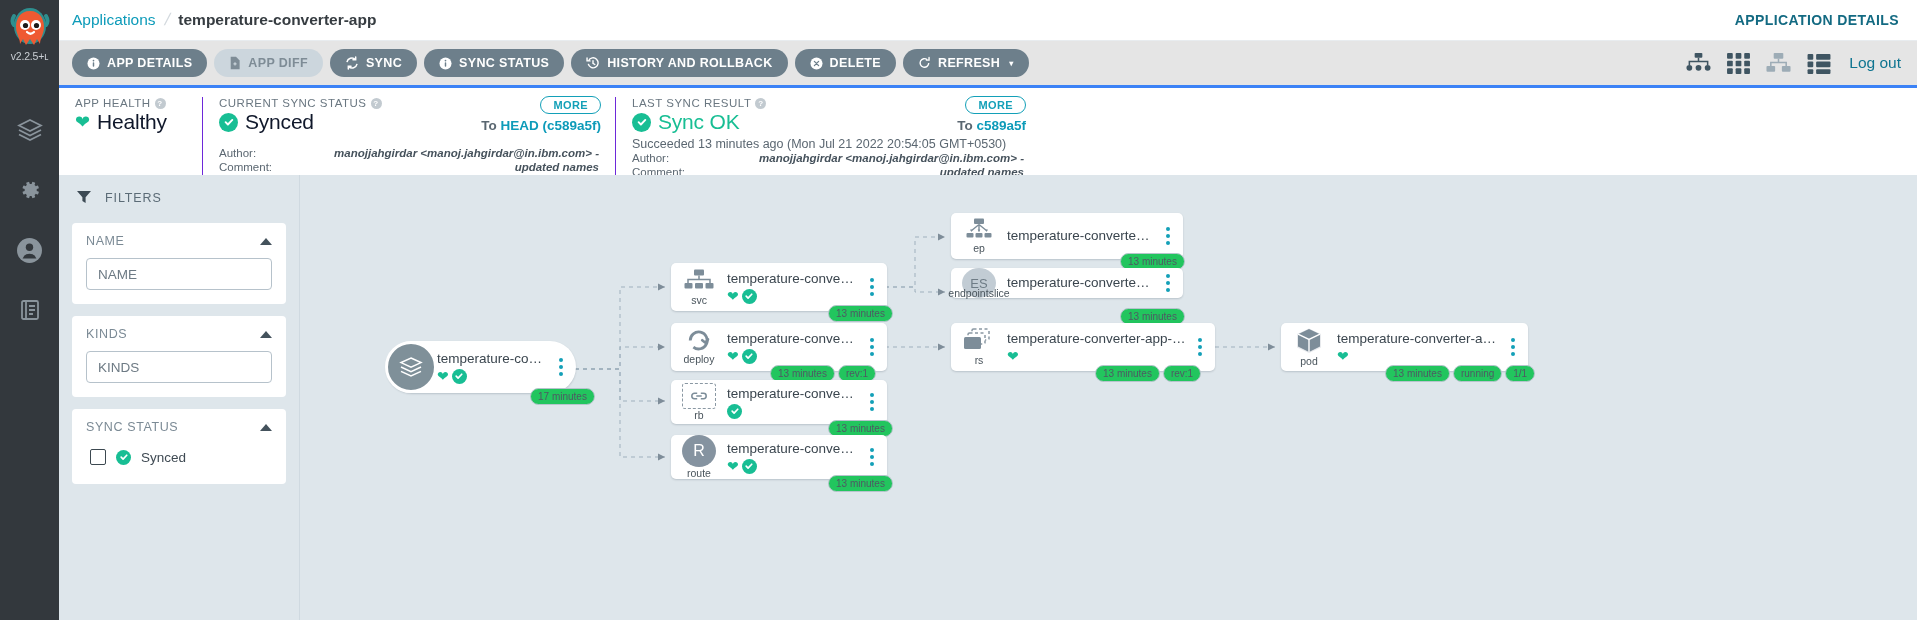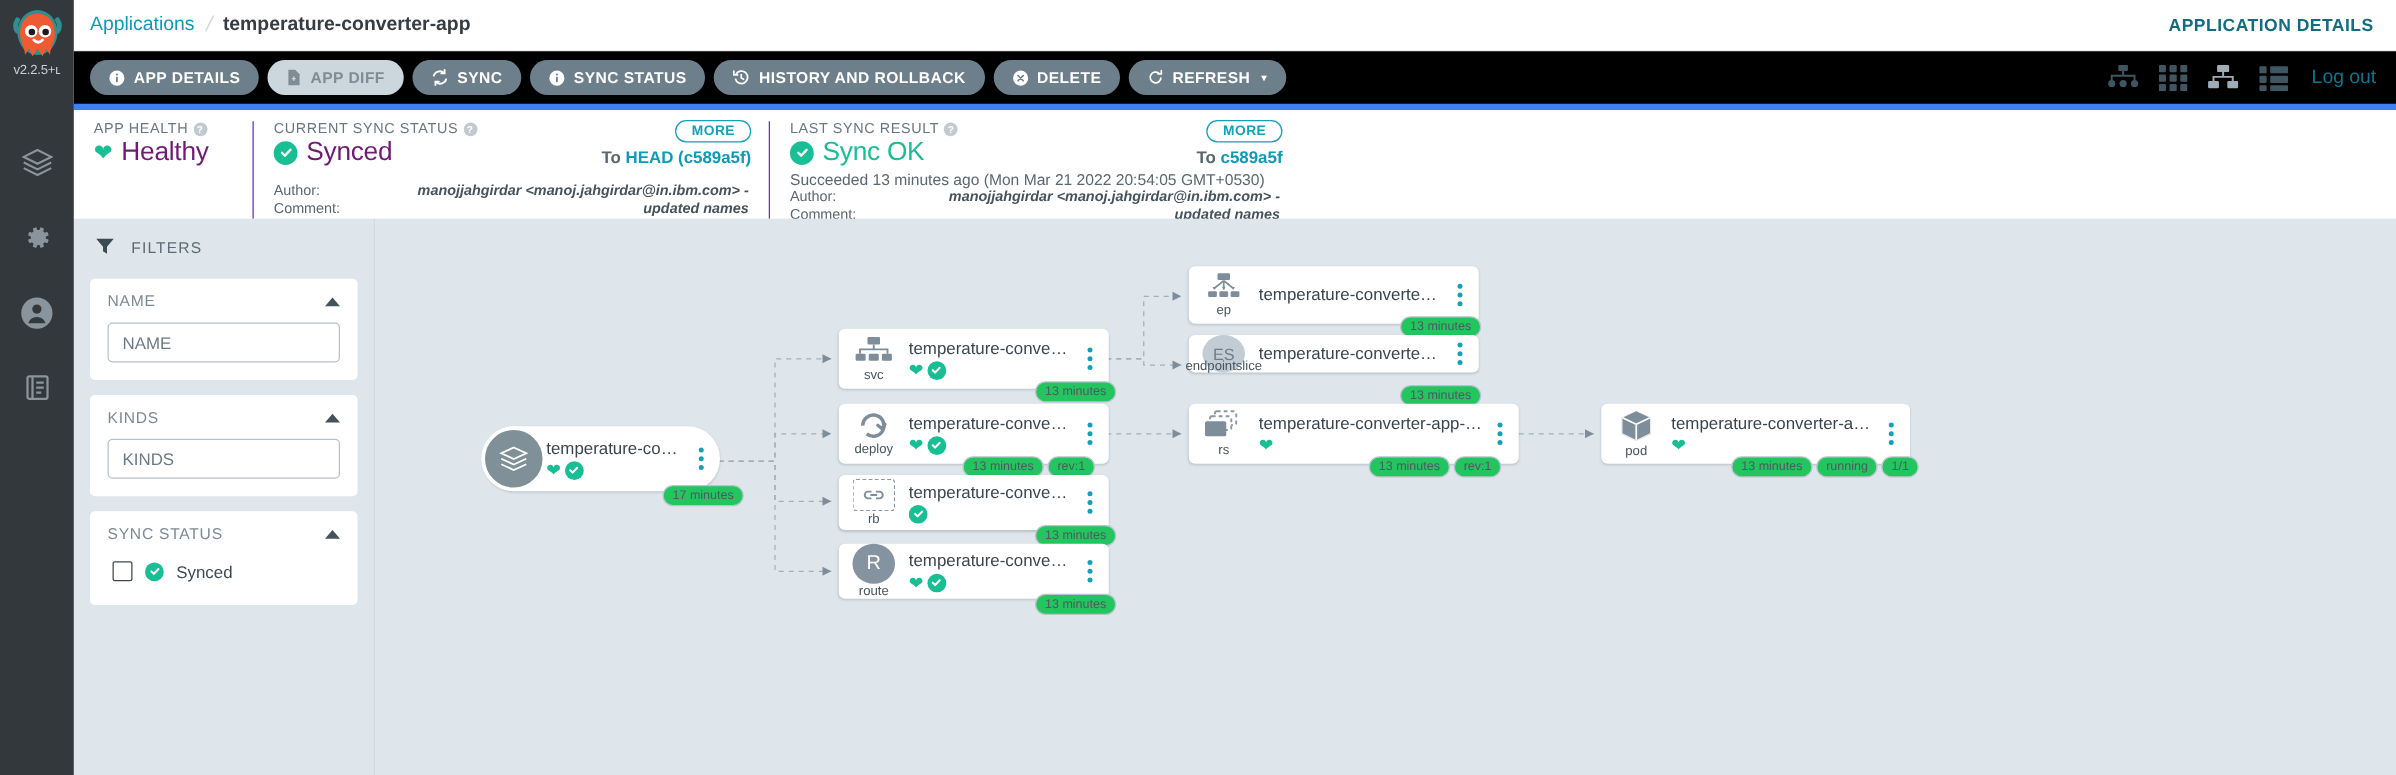--- a/index.html
+++ b/index.html
@@ -45,22 +45,22 @@
   .crumb-link { color: #0d9bb9; font-size: 15.5px; cursor: pointer; }
   .crumb-sep { color: #d3d9de; font-size: 17px; margin: 0 9px; transform: skewX(-14deg); }
   .crumb-current { color: #363c41; font-size: 15.5px; font-weight: bold; }
   .crumb-right {
     margin-left: auto; color: #136a82; font-size: 14px; font-weight: bold;
     letter-spacing: 0.4px; cursor: pointer;
   }
 
   
   .toolbar {
-    height: 47px; background: #000000; display: flex; align-items: center;
-    padding: 0 16px 0 13px; flex: 0 0 47px; border-bottom: 5px solid #3b82f6; justify-content: space-between;
+    height: 47px; background: #e5e5e5; display: flex; align-items: center;
+    padding: 0 16px 0 13px; flex: 0 0 47px; border-bottom: 3px solid #3b82f6; justify-content: space-between;
   }
   .tbtn {
     height: 28px; border-radius: 14px; background: #6d7f8b; color: #fff;
     display: inline-flex; align-items: center; gap: 7px;
     padding: 0 15px; margin-right: 7px; font-size: 12.5px; font-weight: bold;
     letter-spacing: 0.35px; cursor: pointer; white-space: nowrap; border: none;
     font-family: "Liberation Sans", sans-serif;
   }
   .tbtn.disabled { background: #ccd6dd; color: #7e8c96; cursor: default; }
   .tbtn .ti { display: inline-flex; align-items: center; }
@@ -83,21 +83,21 @@
   .st-label {
     font-size: 11.5px; color: #6a7781; letter-spacing: 0.5px;
     display: flex; align-items: center; gap: 4px; margin-bottom: 1px;
   }
   .qmark {
     width: 11px; height: 11px; border-radius: 50%; background: #c2cad0;
     color: #fff; font-size: 8px; line-height: 11px; text-align: center;
     display: inline-block; font-weight: bold;
   }
   .st-value { display: flex; align-items: center; gap: 7px; }
-  .st-value-text { font-size: 21px; color: #701a75; font-weight: normal; letter-spacing: -0.2px; }
+  .st-value-text { font-size: 21px; color: #0f172a; font-weight: normal; letter-spacing: -0.2px; }
   .st-value-text.ok { color: #18be94; }
   .heart { color: #18be94; font-size: 18px; line-height: 1; }
   .chk {
     width: 19px; height: 19px; border-radius: 50%; background: #18be94;
     display: inline-flex; align-items: center; justify-content: center;
   }
   .chk svg { display: block; }
   .more-btn {
     position: absolute; right: 14px; top: -1px;
     border: 1px solid #13a0b8; color: #13a0b8; border-radius: 12px;
@@ -445,21 +445,21 @@
             <svg width="12" height="12" viewBox="0 0 12 12">
                 <path d="M2.6 6.2l2.3 2.3 4.4-4.6" stroke="#fff" stroke-width="1.9" fill="none" stroke-linecap="round" stroke-linejoin="round"></path>
               </svg>
           </span>
           <span class="st-value-text ok">Sync OK</span>
         </div>
         <div class="to-rev">
           <span>To</span>
           <b>c589a5f</b>
         </div>
-        <div class="succ-line">Succeeded 13 minutes ago (Mon Mar 21 2022 20:54:05 GMT+0530)</div>
+        <div class="succ-line">Succeeded 13 minutes ago (Mon Jul 21 2022 20:54:05 GMT+0530)</div>
         <div class="kv tight">
           <span class="k">Author:</span>
           <span class="v">manojjahgirdar &lt;manoj.jahgirdar@in.ibm.com&gt; -</span>
         </div>
         <div class="kv tight">
           <span class="k">Comment:</span>
           <span class="v">updated names</span>
         </div>
       </div>
     </div>

